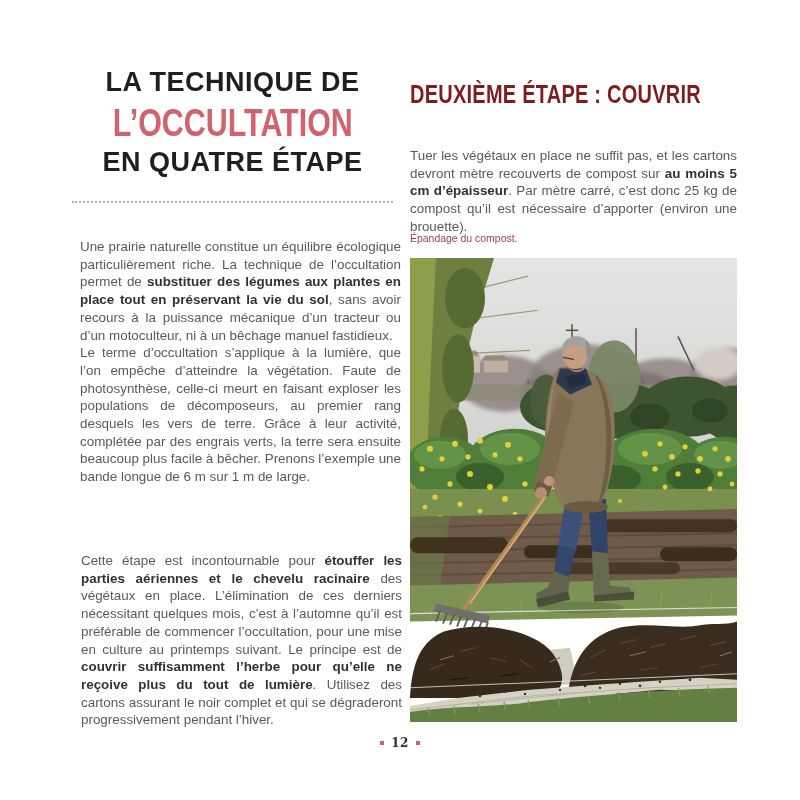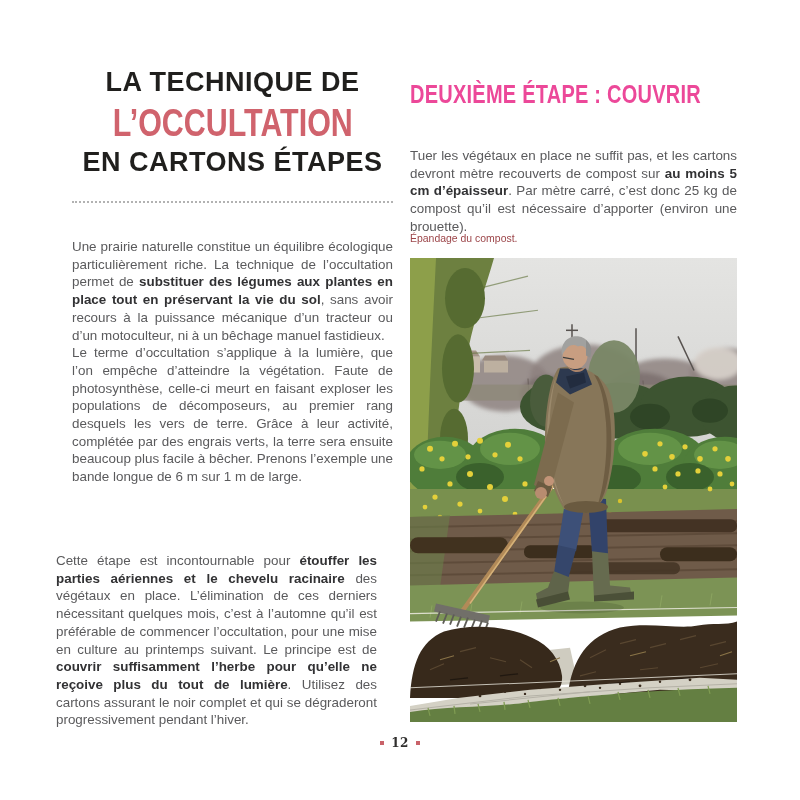--- a/index.html
+++ b/index.html
@@ -7,26 +7,26 @@
         font-family:"Liberation Sans",sans-serif;}
 
   
   .title-block{position:absolute;left:72px;top:66px;width:321px;text-align:center;color:#201f1d;}
   .title-line1,.title-line3{font-size:27px;line-height:33px;font-weight:700;letter-spacing:.5px;white-space:nowrap;}
   .title-line2{font-size:39px;line-height:47px;font-weight:700;color:#d0636d;white-space:nowrap;}
   .cx78{display:inline-block;transform:scaleX(.78);transform-origin:50% 50%;}
   .dotted-rule{position:absolute;left:72px;top:201px;width:321px;height:0;
                border-top:2px dotted #b2b2b2;}
   .body-col{position:absolute;width:321px;}
-  .intro{left:72px;top:238px;}
-  .para3{left:56px;top:552px;}
+  .intro{left:80px;top:238px;}
+  .para3{left:81px;top:552px;}
   .body-col p{margin:0;font-size:13.4px;line-height:17.7px;color:#5a5a5c;text-align:justify;}
   .seg-b{font-weight:700;color:#323234;}
 
-  .red-heading{position:absolute;color:#ec4899;font-weight:700;font-size:25px;line-height:25px;text-decoration:underline;}
+  .red-heading{position:absolute;color:#7f1d1d;font-weight:700;font-size:25px;line-height:25px;text-decoration:underline;}
   .step1-heading{left:72px;top:486px;}
   .step2-heading{left:410px;top:82px;}
   .cxl{display:inline-block;transform:scaleX(.8);transform-origin:0 50%;white-space:nowrap;letter-spacing:.3px;}
 
   
   .para-right{left:410px;top:147px;width:327px;}
   .photo-caption{position:absolute;left:410px;top:232px;font-size:11px;font-weight:400;color:#9c4549;}
   .cx95{display:inline-block;transform:scaleX(.95);transform-origin:0 50%;white-space:nowrap;}
   .photo{position:absolute;left:410px;top:258px;width:327px;height:464px;}
   .photo svg{display:block;width:100%;height:100%;}
@@ -37,21 +37,21 @@
   .page-num{font-family:"DejaVu Serif",serif;font-weight:700;font-size:12px;color:#2f2e2d;letter-spacing:.5px;}
 </style>
 </head>
 <body>
 
 <div class="page">
 
   <div class="title-block">
     <div class="title-line1">LA TECHNIQUE DE</div>
     <div class="title-line2"><span class="cx78">L’OCCULTATION</span></div>
-    <div class="title-line3">EN CARTONS ÉTAPES</div>
+    <div class="title-line3">EN QUATRE ÉTAPE</div>
   </div>
 
   <div class="dotted-rule"></div>
 
   <div class="body-col intro">
     <p><span>Une prairie naturelle constitue un équilibre écologique particulièrement riche. La technique de l’occultation permet de </span><span class="seg-b">substituer des légumes aux plantes en place tout en préservant la vie du sol</span><span>, sans avoir recours à la puissance mécanique d’un tracteur ou d’un motoculteur, ni à un bêchage manuel fastidieux.</span></p>
     <p><span>Le terme d’occultation s’applique à la lumière, que l’on empêche d’atteindre la végétation. Faute de photosynthèse, celle-ci meurt en faisant exploser les populations de décomposeurs, au premier rang desquels les vers de terre. Grâce à leur activité, complétée par des engrais verts, la terre sera ensuite beaucoup plus facile à bêcher. Prenons l’exemple une bande longue de 6 m sur 1 m de large.</span></p>
   </div>
 
   <div class="red-heading step1-heading">

